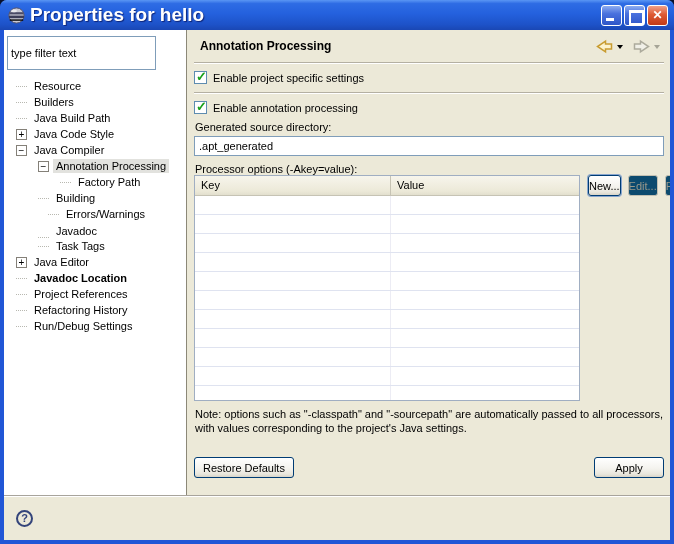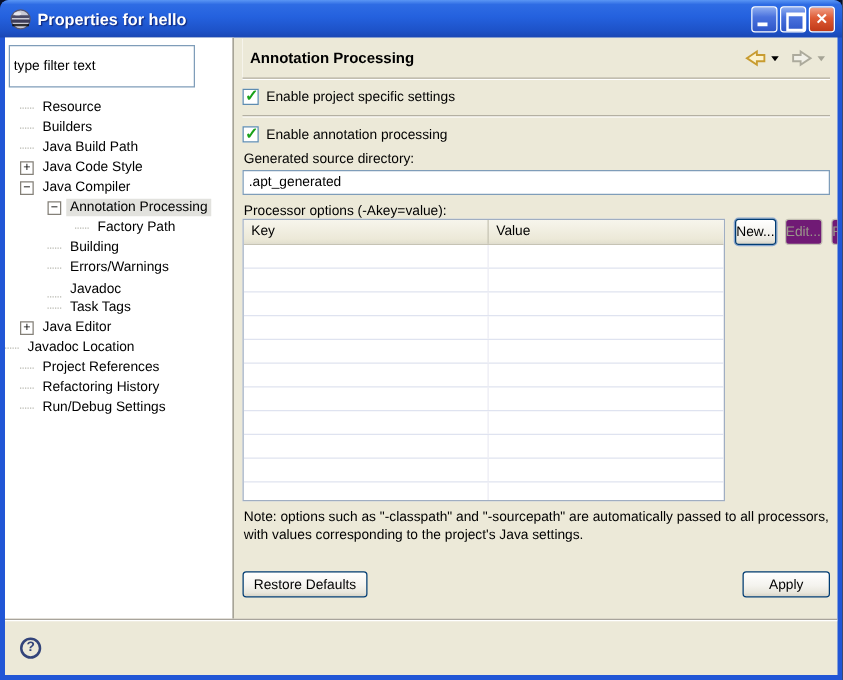--- a/index.html
+++ b/index.html
@@ -5,21 +5,21 @@
   * { box-sizing: border-box; margin: 0; padding: 0; }
   html,body { background:#08102A; }
   body { width:674px; height:544px; font-family:"Liberation Sans",sans-serif; font-size:11px; color:#000; }
 
   .window { width:674px; height:544px; background:#2156D6; border-radius:7px 7px 0 0; overflow:hidden; display:flex; flex-direction:column; }
 
   
   .titlebar { height:30px; display:flex; align-items:center; padding:0 6px 0 8px;
     background:linear-gradient(180deg,#5A96F4 0%,#2E6CE4 12%,#2461DE 45%,#1D52C8 82%,#1A47B4 100%); }
   .titlebar .app-icon { width:17px; height:17px; margin-right:5px; flex:0 0 auto; }
-  .title-text { color:#fff; font-size:13px; font-weight:bold; text-shadow:1px 1px 1px rgba(0,0,60,.6); flex:1; white-space:nowrap; overflow:hidden; }
+  .title-text { color:#fff; font-size:19px; font-weight:bold; text-shadow:1px 1px 1px rgba(0,0,60,.6); flex:1; white-space:nowrap; overflow:hidden; }
   .winbtns { display:flex; gap:2px; }
   .winbtn { width:21px; height:21px; border:1px solid #fff; border-radius:3px; position:relative;
     background:linear-gradient(180deg,#8CACF0 0%,#4A72DE 40%,#2E56C8 100%); cursor:default; }
   .winbtn.close { background:linear-gradient(180deg,#F0A088 0%,#DE5A34 45%,#C03A18 100%); }
   .glyph-min::after { content:""; position:absolute; left:4px; bottom:4px; width:8px; height:3px; background:#fff; }
   .glyph-max::after { content:""; position:absolute; left:4px; top:4px; width:11px; height:10px; border:2px solid #fff; border-top-width:3px; }
   .glyph-close::after { content:"✕"; position:absolute; left:0; top:0; width:100%; height:100%; color:#fff; font-size:12px; font-weight:bold; line-height:19px; text-align:center; }
 
   
   .main { margin:0 4px 4px 4px; flex:1; background:#ECE9D8; display:flex; flex-direction:column; overflow:hidden; }
@@ -55,21 +55,21 @@
   .thead { height:20px; display:flex; background:linear-gradient(180deg,#F7F5EC 0%,#ECE9D8 80%,#E2DFCE 100%); border-bottom:1px solid #C6C3B4; flex:0 0 auto; }
   .th { padding:3px 6px; }
   .th.key { width:196px; border-right:1px solid #C6C3B4; }
   .trow { height:19px; display:flex; flex:0 0 auto; border-bottom:1px solid #DFE3F0; }
   .td.key { width:196px; border-right:1px solid #ECECF4; }
   .side-buttons { display:flex; flex-direction:row; gap:7px; width:76px; }
 
   .xpbtn { font:11px "Liberation Sans",sans-serif; height:21px; border:1px solid #003C74; border-radius:3px; padding:0 10px; color:#000;
     background:linear-gradient(180deg,#FFFFFF 0%,#F4F3EE 55%,#E8E6DC 85%,#D8D4C8 100%); cursor:default; }
   .xpbtn.side { padding:0; width:76px; }
-  .xpbtn:disabled { border-color:#C3C0B2; background:#701a75; color:#9A988A; }
+  .xpbtn:disabled { border-color:#C3C0B2; background:#0c4a6e; color:#9A988A; }
   .xpbtn.focused { box-shadow:0 0 0 1px #87A5CE; }
   .xpbtn.default { box-shadow:0 0 0 2px #5A78B8; }
 
   .note { margin-top:6px; line-height:14px; padding-left:1px; width:474px; }
   .apply-row { display:flex; justify-content:space-between; gap:10px; margin-top:22px; }
   .btn-restore { padding:0 8px; }
   .btn-apply { width:70px; padding:0; }
 
   
   .bottombar { height:45px; border-top:1px solid #A8A49C; box-shadow:inset 0 1px 0 #fff; display:flex; align-items:center; padding:0 7px 0 12px; }
@@ -130,37 +130,37 @@
               <span class="tree-label selected">Annotation Processing</span>
             </div>
             <div class="tree-row" style="padding-left: 56px;">
               <span class="connector"></span>
               <span class="tree-label">Factory Path</span>
             </div>
             <div class="tree-row" style="padding-left: 34px;">
               <span class="connector"></span>
               <span class="tree-label">Building</span>
             </div>
-            <div class="tree-row" style="padding-left: 34px;">
+            <div class="tree-row" style="padding-left: 44px;">
               <span class="connector"></span>
               <span class="tree-label">Errors/Warnings</span>
             </div>
             <div class="tree-row" style="padding-left: 34px; align-items: flex-end;">
               <span class="connector"></span>
               <span class="tree-label">Javadoc</span>
             </div>
             <div class="tree-row" style="padding-left: 34px;">
               <span class="connector"></span>
               <span class="tree-label">Task Tags</span>
             </div>
             <div class="tree-row" style="padding-left: 12px;">
               <span class="expand-box">+</span>
               <span class="tree-label">Java Editor</span>
             </div>
-            <div class="tree-row" style="">
+            <div class="tree-row" style="padding-left: 12px; font-weight: bold;">
               <span class="connector"></span>
               <span class="tree-label">Javadoc Location</span>
             </div>
             <div class="tree-row" style="padding-left: 12px;">
               <span class="connector"></span>
               <span class="tree-label">Project References</span>
             </div>
             <div class="tree-row" style="padding-left: 12px;">
               <span class="connector"></span>
               <span class="tree-label">Refactoring History</span>

